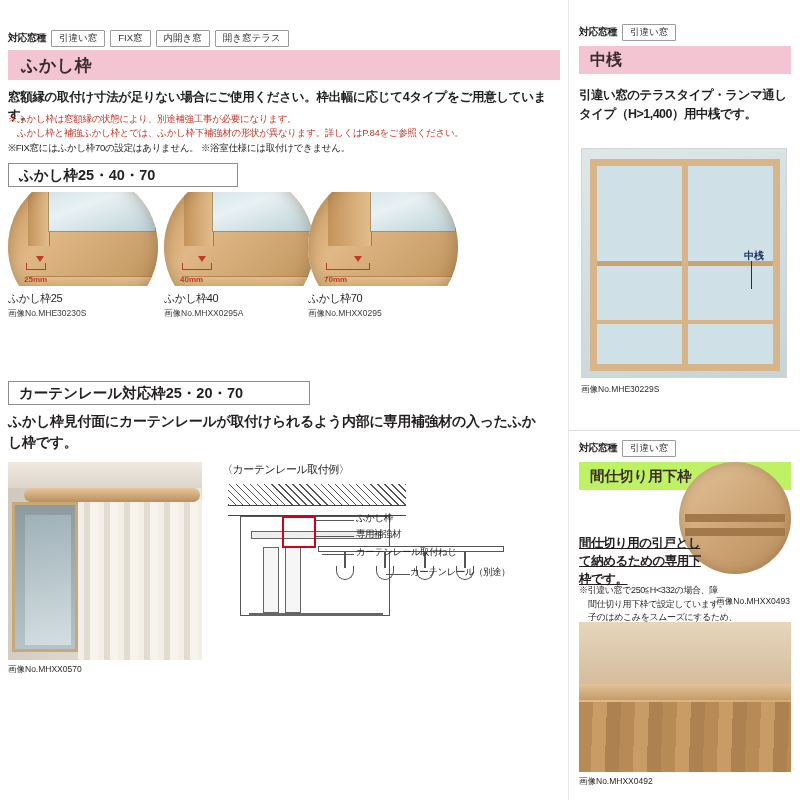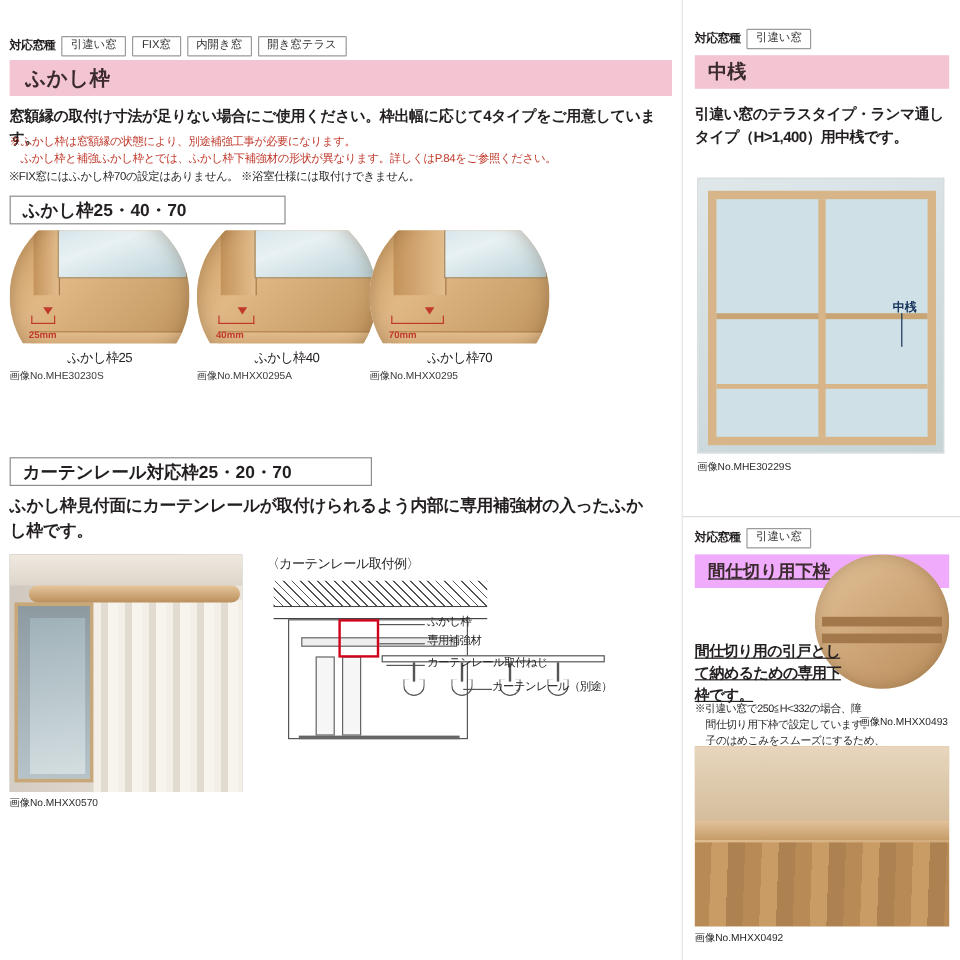--- a/index.html
+++ b/index.html
@@ -108,21 +108,21 @@
   }
   .dim-txt {
     position:absolute; font-size:8px; color:#c0392b; font-weight:bold;
     bottom:2px; left:16px;
   }
   .arrow-red {
     position:absolute; width:0;height:0;
     border-left:4px solid transparent;border-right:4px solid transparent;
     border-bottom:6px solid #c0392b;
   }
-  .cap { margin-top:5px; font-size:11px; text-align:center; width:150px; letter-spacing:-0.5px; }
+  .cap { margin-top:5px; font-size:11px; width:150px; letter-spacing:-0.5px; }
   .imgno { margin-top:2px; font-size:8.5px; color:#3a3a3a; width:156px; text-align:left; }
 
   
   .sec2-lead {
     position:absolute; left:8px; top:411px; width:540px;
     font-size:14px; font-weight:bold; line-height:1.5; letter-spacing:-0.3px;
   }
 
   
   .photo-left {
@@ -203,22 +203,22 @@
   .rp-mull { position:absolute; left:50%; top:0; width:6px; height:100%; background:#d8b489; transform:translateX(-3px); }
   .rp-cross { position:absolute; left:0; top:48%; width:100%; height:5px; background:#c9a576; }
   .rp-cross2 { position:absolute; left:0; top:78%; width:100%; height:4px; background:#d8b489; }
   .rp-lbl { position:absolute; right:22px; top:100px; font-size:10px; color:#16325c; font-weight:bold; }
   .rp-arrow { position:absolute; right:34px; top:112px; width:1px; height:28px; background:#16325c; }
 
   .divider-r { position:absolute; left:0; top:430px; width:232px; height:1px; background:#dcdcdc; }
 
   .r2-tagrow { position:absolute; left:10px; top:440px; display:flex; align-items:center; gap:5px; }
   .pink-band-r2 {
-    position:absolute; left:10px; top:462px; width:212px; height:28px; background:#f0abfc;
-    display:flex; align-items:center;text-decoration:underline;
+    position:absolute; left:10px; top:462px; width:212px; height:28px; background:#bef264;
+    display:flex; align-items:center;
   }
   .pink-band-r2 .ttl { font-size:14.5px; font-weight:bold; color:#3b2b2e; margin-left:11px; }
   .r2-photo-sm {
     position:absolute; left:110px; top:462px; width:112px; height:120px;
     overflow:hidden;
   }
   .r2-circle {
     position:absolute; left:0; top:0; width:112px; height:112px; border-radius:50%;
     background:linear-gradient(140deg,#e3c39a,#caa172 60%,#b98e5c);
     overflow:hidden;

